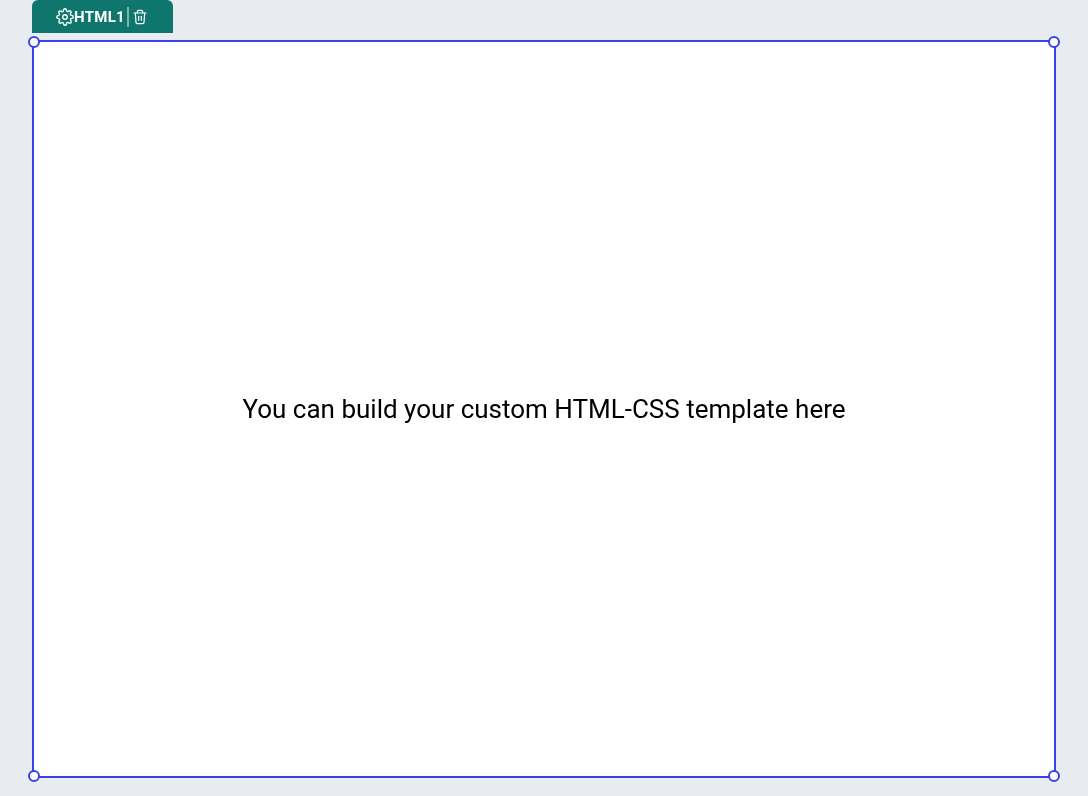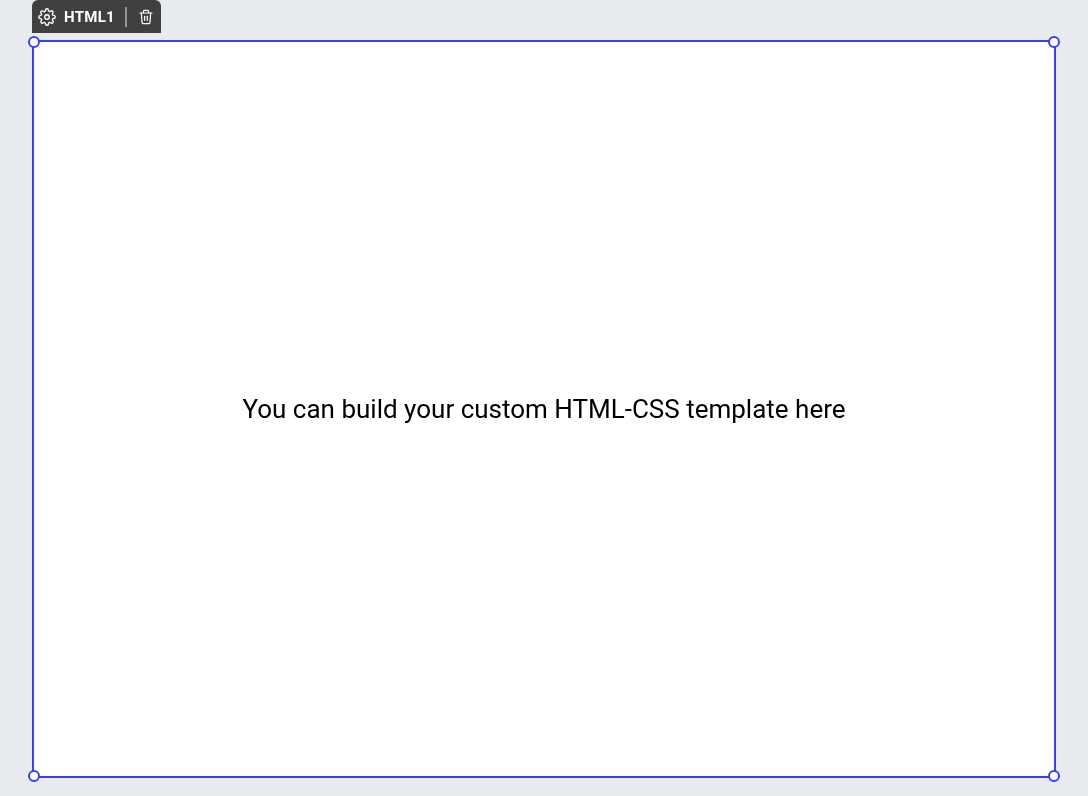--- a/index.html
+++ b/index.html
@@ -12,26 +12,25 @@
       height: 796px;
       background: #e8ebf0;
       font-family: -apple-system, BlinkMacSystemFont, 'Segoe UI', Roboto, Arial, sans-serif;
       position: relative;
       overflow: hidden;
     }
     .toolbar-tab {
       position: absolute;
       top: 0;
       left: 32px;
-      background: #404040;
+      background: #0f766e;
       border-radius: 6px 6px 0 0;
       display: flex;
       align-items: center;
-      padding: 6px 6px;
-      gap: 8px;
+      padding: 6px 24px;
       height: 33px;
       z-index: 10;
     }
     .gear-icon {
       width: 18px;
       height: 18px;
       display: flex;
       align-items: center;
       justify-content: center;
       cursor: pointer;

